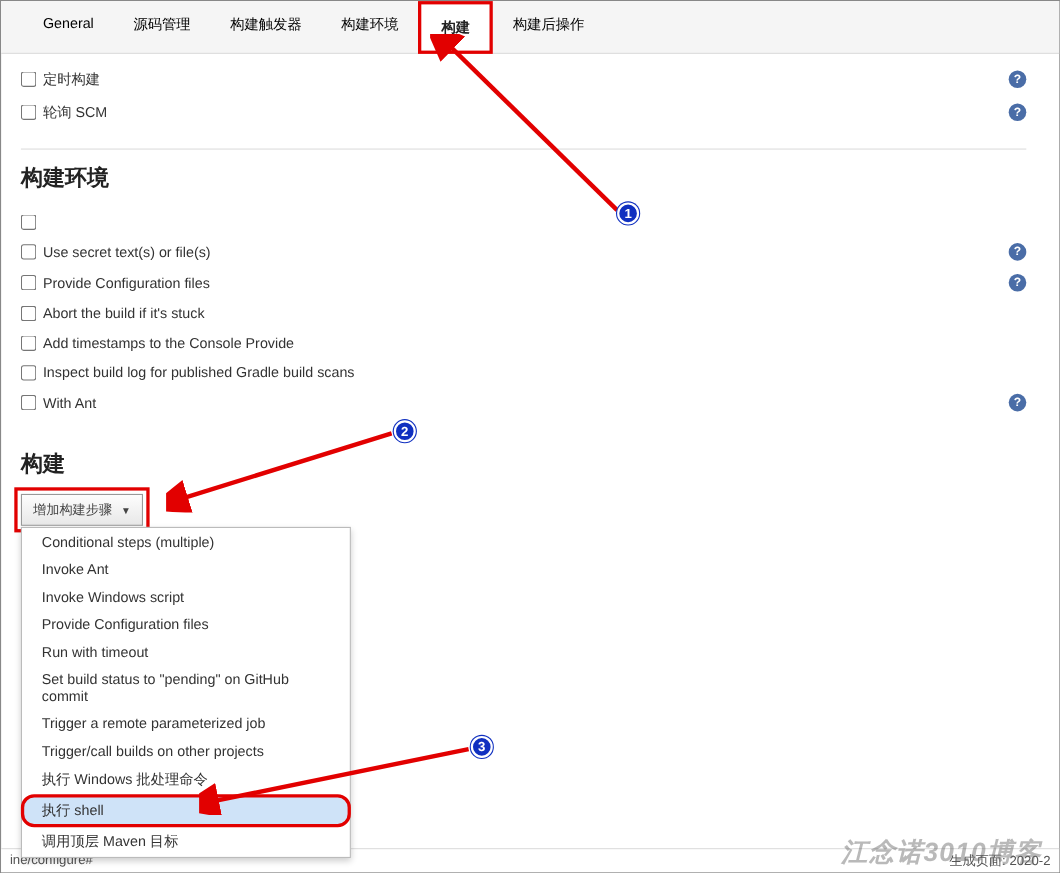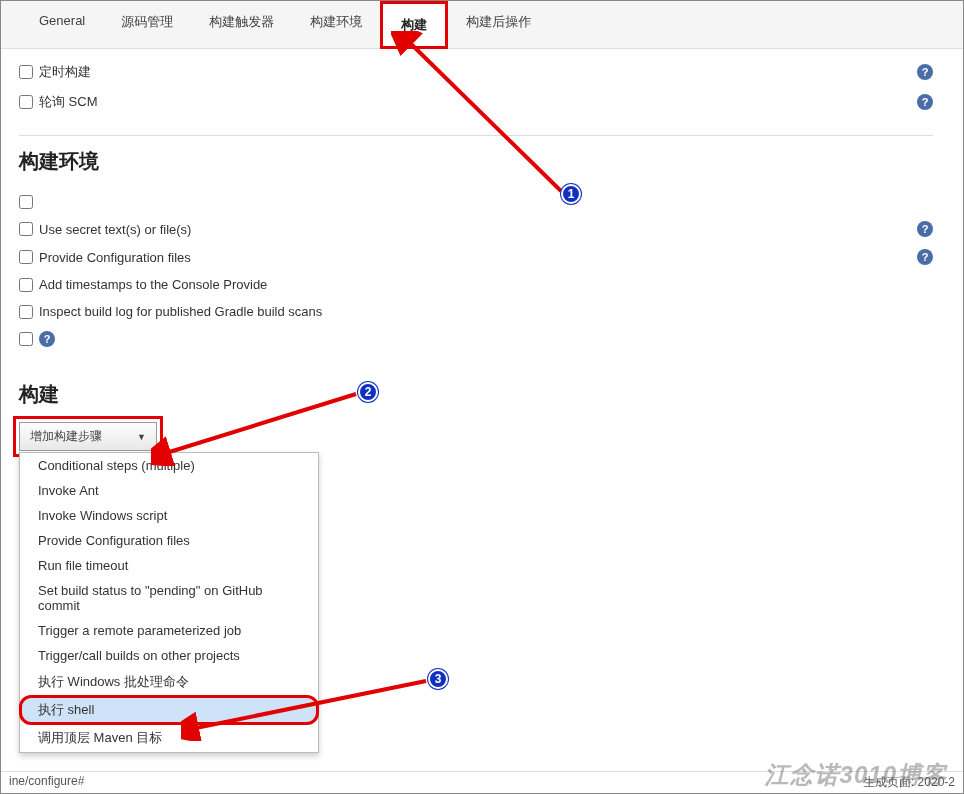--- a/index.html
+++ b/index.html
@@ -1,34 +1,34 @@
 <!DOCTYPE html>
 <html><head>
 <meta charset="utf-8">
 <style>
   * { box-sizing: border-box; margin: 0; padding: 0; }
   body { font-family: Arial, "Microsoft YaHei", sans-serif; font-size: 13px; color: #333; background: #fff; width: 964px; }
   
   .tabs { display: flex; background: #f5f5f5; border-bottom: 1px solid #ddd; padding: 0 20px; position: relative; }
-  .tab { padding: 12px 18px; color: #404040; cursor: pointer; font-size: 13px; }
+  .tab { padding: 12px 18px; color: #000000; cursor: pointer; font-size: 13px; }
   .tab.active { color: #222; font-weight: bold; background: #fff; border: 1px solid #ddd; border-bottom: 1px solid #fff; margin-bottom: -1px; }
   .tab.highlighted { border: 3px solid #e20000; }
   
   .content { padding: 8px 30px 0 18px; }
   
   .checkbox-row { display: flex; align-items: center; padding: 6px 0; }
   .checkbox-row input[type="checkbox"] { width: 14px; height: 14px; margin-right: 6px; }
   .checkbox-row .label { flex: 1; color: #333; font-size: 13px; }
   .help-icon { width: 16px; height: 16px; border-radius: 50%; background: #4a6da7; color: #fff; font-size: 11px; font-weight: bold; display: flex; align-items: center; justify-content: center; cursor: pointer; }
   
   .divider { border: none; border-top: 1px solid #ddd; margin: 18px 0 12px 0; }
   
   h2.section-title { font-size: 20px; font-weight: bold; color: #222; margin: 4px 0 14px 0; }
   
-  .dropdown-btn { display: inline-flex; align-items: center; padding: 5px 10px; border: 1px solid #999; background: linear-gradient(#fdfdfd,#e8e8e8); font-size: 12px; cursor: pointer; color: #444; gap: 27px; }
+  .dropdown-btn { display: inline-flex; align-items: center; padding: 5px 10px; border: 1px solid #999; background: linear-gradient(#fdfdfd,#e8e8e8); font-size: 12px; cursor: pointer; color: #444; }
   .dropdown-btn .caret { margin-left: 8px; font-size: 9px; }
   .dropdown-btn.highlighted { outline: 3px solid #e20000; outline-offset: 3px; }
   
   .dropdown-wrap { position: relative; margin-top: 2px; }
   .dropdown-menu { position: absolute; top: 30px; left: 0; width: 300px; background: #fff; border: 1px solid #bbb; box-shadow: 0 3px 6px rgba(0,0,0,.2); z-index: 10; }
   .dropdown-item { padding: 5px 18px; font-size: 13px; color: #333; cursor: pointer; }
   .dropdown-item.selected { background: #cfe3f8; outline: 3px solid #e20000; outline-offset: -2px; position: relative; z-index: 2; border-radius: 11px; }
   
   .badge { position: absolute; width: 20px; height: 20px; border-radius: 50%; background: #1030c0; color: #fff; font-size: 12px; font-weight: bold; display: flex; align-items: center; justify-content: center; border: 2px solid #fff; box-shadow: 0 0 0 1px #1030c0; z-index: 30; }
   
@@ -78,45 +78,50 @@
           <span class="label">Use secret text(s) or file(s)</span>
           <span class="help-icon">?</span>
         </div>
         <div class="checkbox-row">
           <input type="checkbox" style="">
           <span class="label">Provide Configuration files</span>
           <span class="help-icon">?</span>
         </div>
         <div class="checkbox-row">
           <input type="checkbox" style="">
+          <span class="label">Abort the build if it's stuck</span>
+        </div>
+        <div class="checkbox-row">
+          <input type="checkbox" style="">
           <span class="label">Add timestamps to the Console Provide</span>
         </div>
         <div class="checkbox-row">
           <input type="checkbox" style="">
           <span class="label">Inspect build log for published Gradle build scans</span>
         </div>
         <div class="checkbox-row">
           <input type="checkbox" style="">
+          <span class="label">With Ant</span>
           <span class="help-icon">?</span>
         </div>
       </div>
 
     <h2 class="section-title" style="margin-top:28px">构建</h2>
 
     <div class="dropdown-wrap">
       <button class="dropdown-btn highlighted">
         <span>增加构建步骤</span>
         <span class="caret">▼</span>
       </button>
       <div class="dropdown-menu" id="build-menu">
           <div class="dropdown-item">Conditional steps (multiple)</div>
           <div class="dropdown-item">Invoke Ant</div>
           <div class="dropdown-item">Invoke Windows script</div>
           <div class="dropdown-item">Provide Configuration files</div>
-          <div class="dropdown-item">Run file timeout</div>
+          <div class="dropdown-item">Run with timeout</div>
           <div class="dropdown-item">Set build status to "pending" on GitHub commit</div>
           <div class="dropdown-item">Trigger a remote parameterized job</div>
           <div class="dropdown-item">Trigger/call builds on other projects</div>
           <div class="dropdown-item">执行 Windows 批处理命令</div>
           <div class="dropdown-item selected">执行 shell</div>
           <div class="dropdown-item">调用顶层 Maven 目标</div>
         </div>
     </div>
 
   </div>

